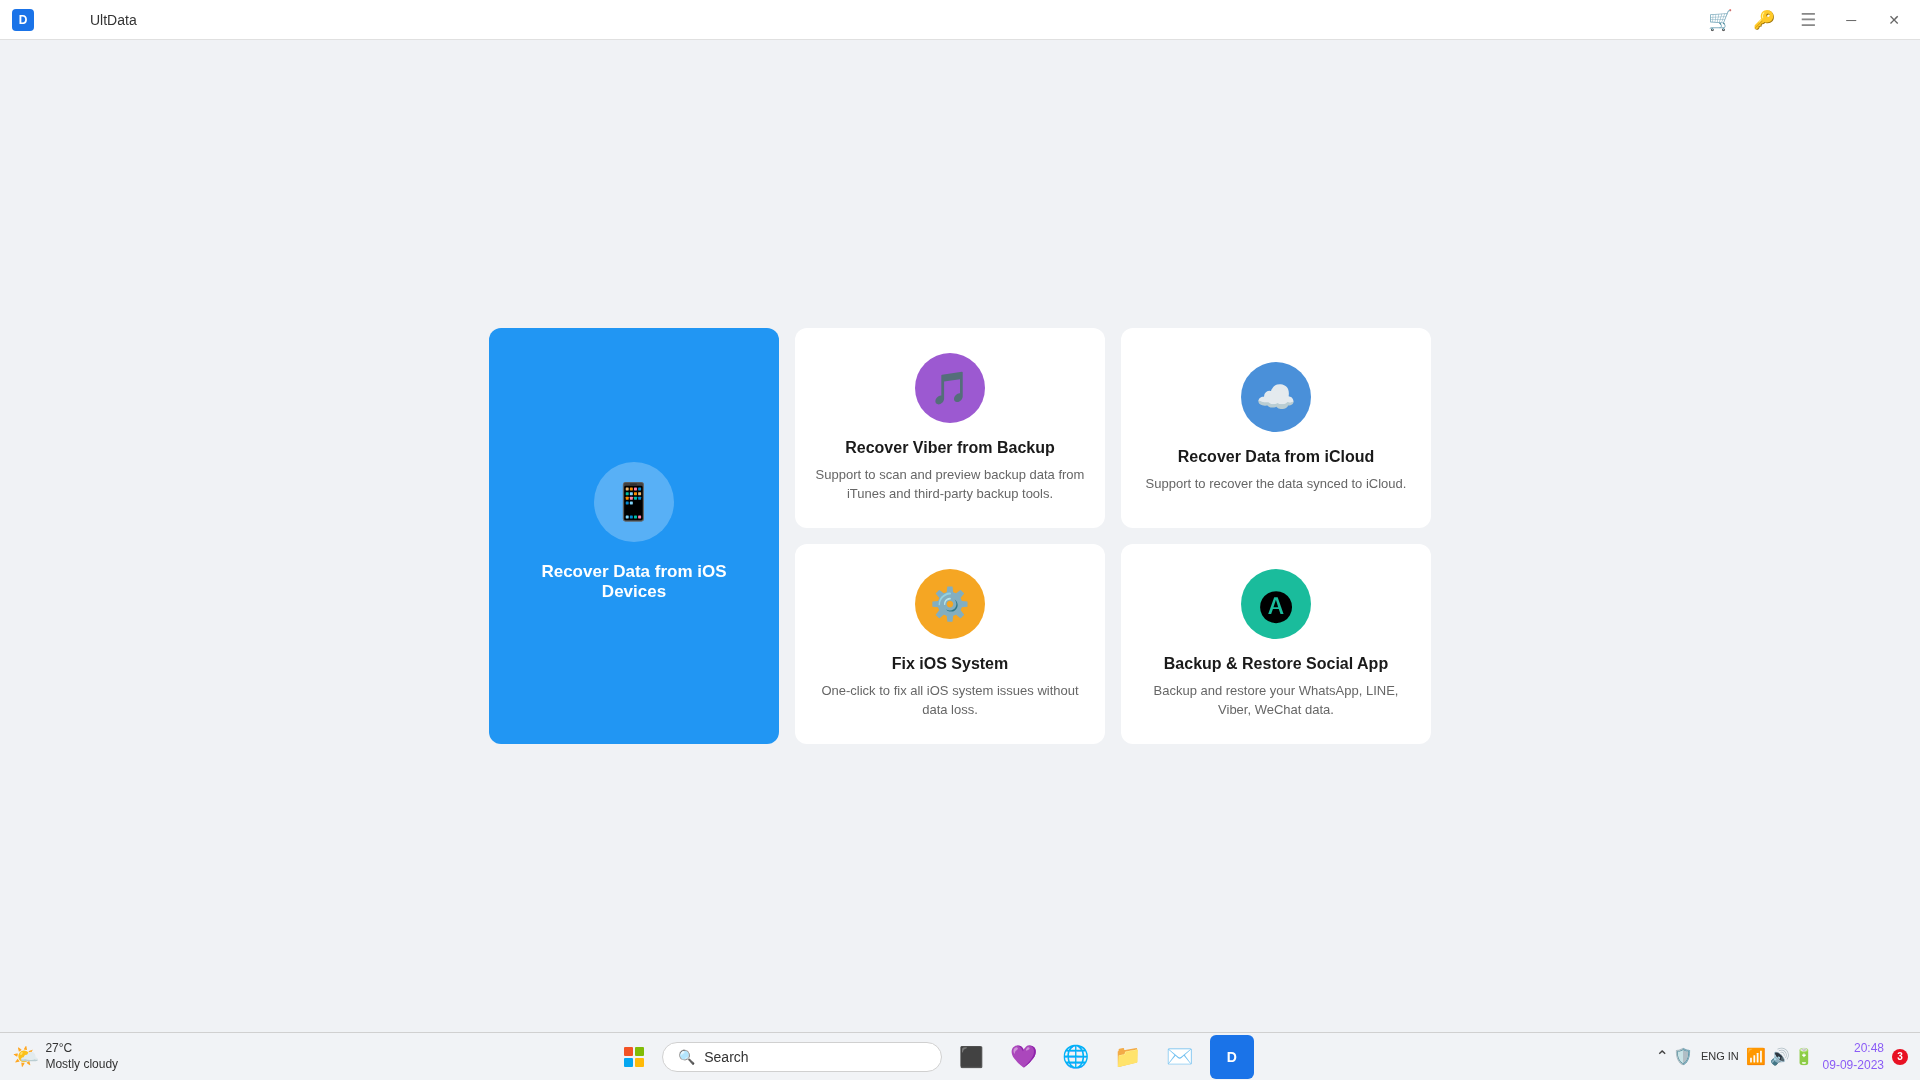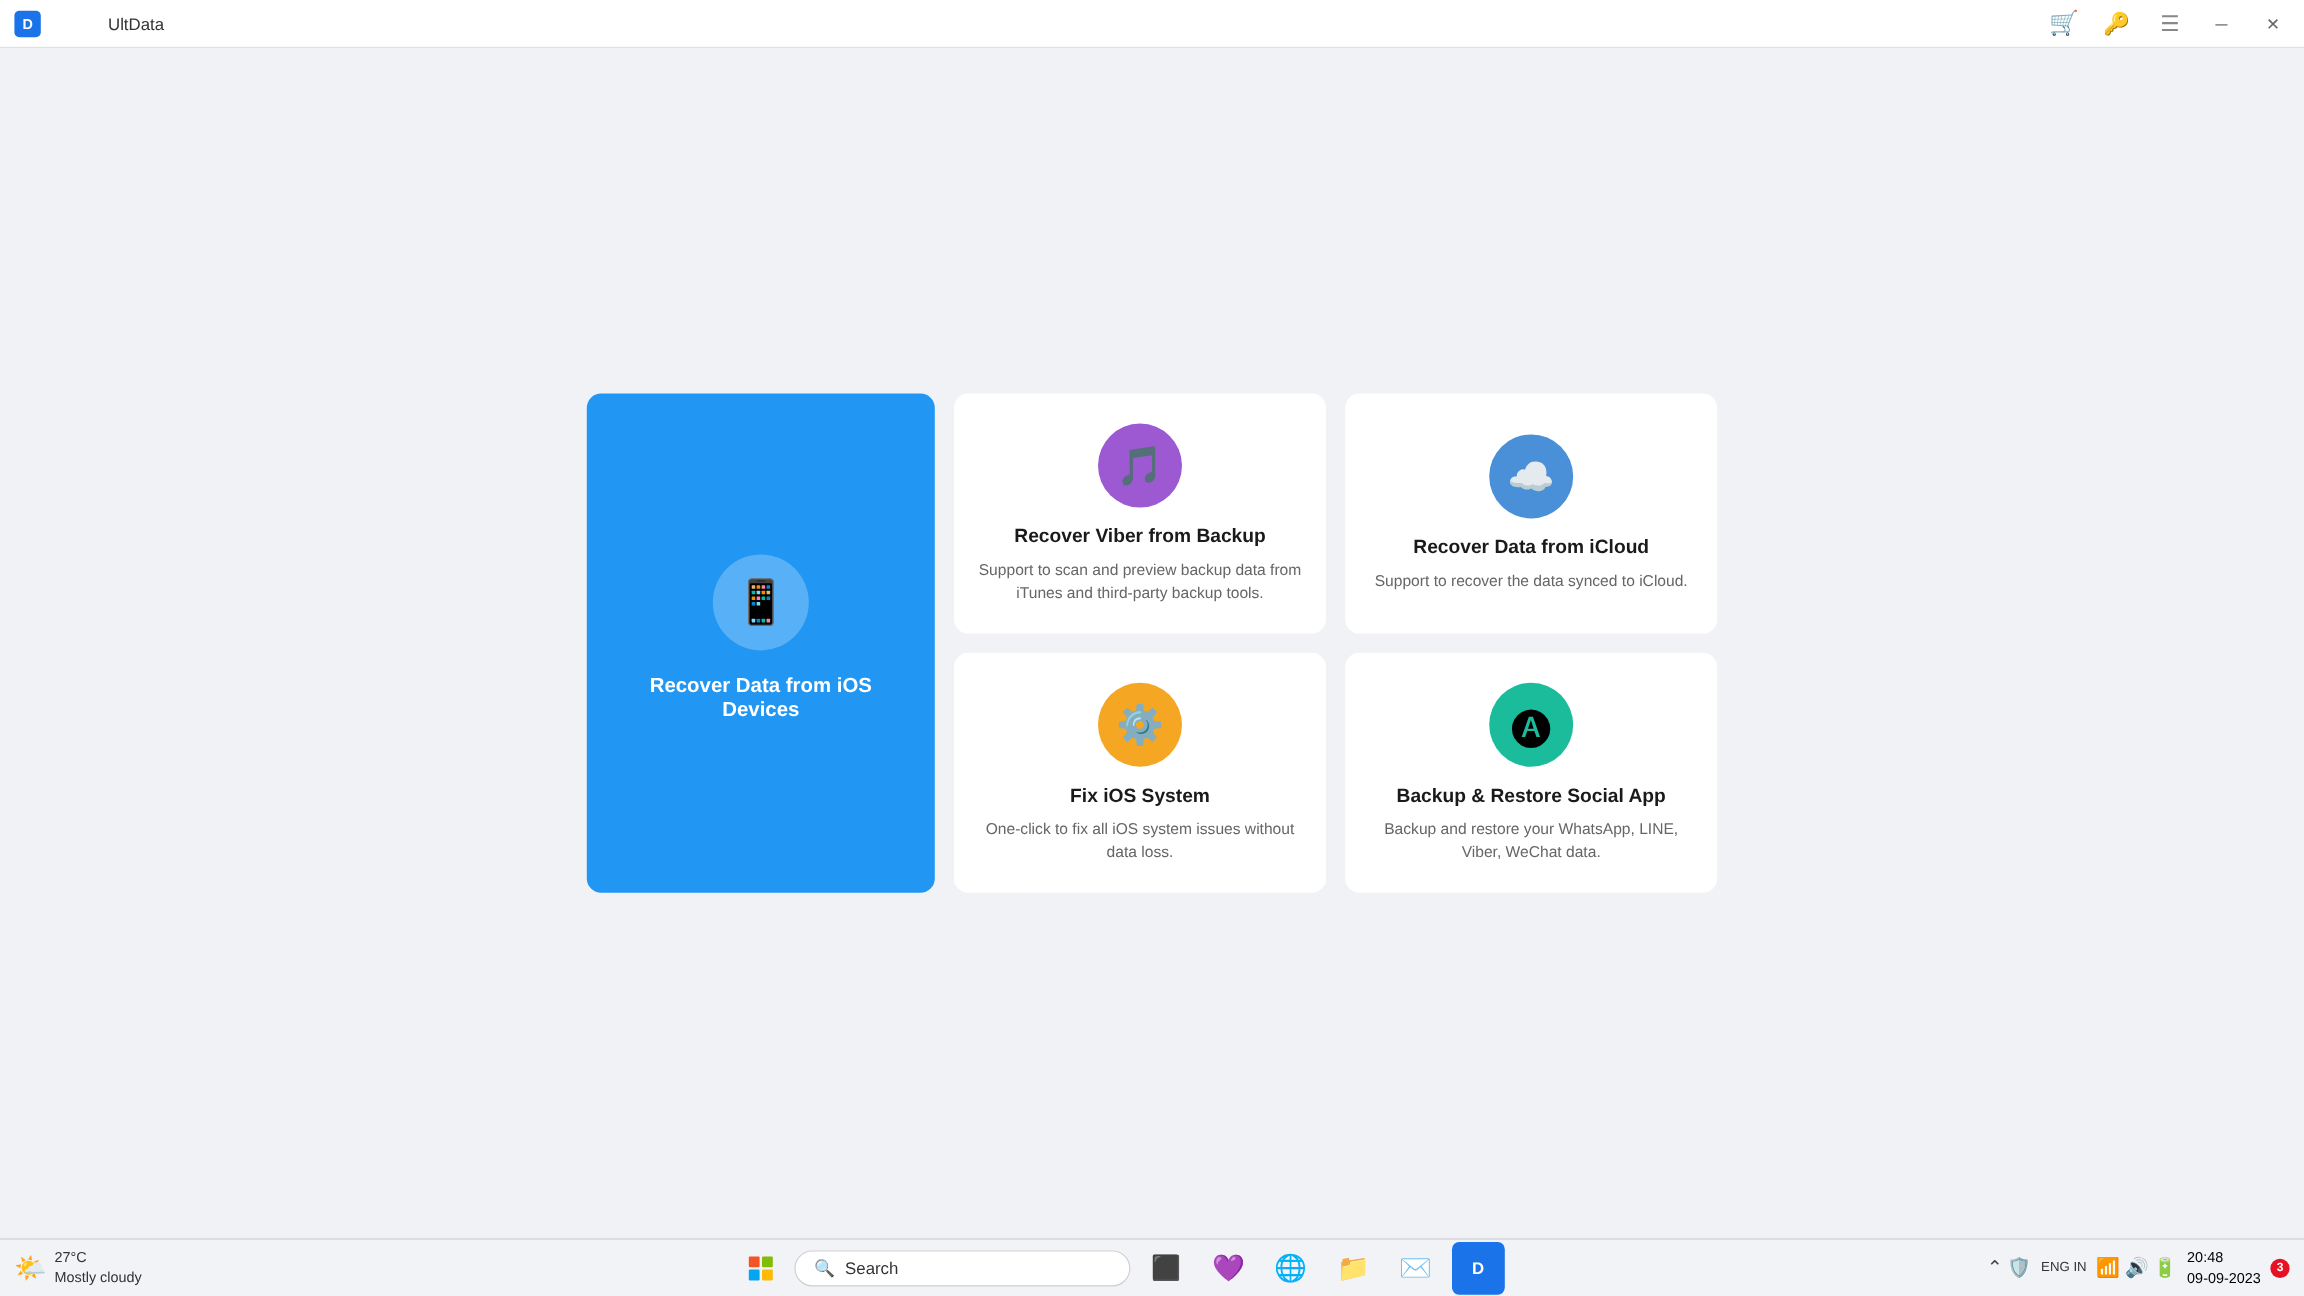--- a/index.html
+++ b/index.html
@@ -249,21 +249,22 @@
 
     #lang-indicator {
       font-size: 11px;
       color: #333;
       line-height: 1.2;
       text-align: center;
     }
 
     #datetime {
       font-size: 12px;
-      color: #000000;
+      color: #8b5cf6;
+      text-align: right;
       line-height: 1.4;
     }
 
     #tray-icons {
       display: flex;
       align-items: center;
       gap: 4px;
     }
     .tray-icon { font-size: 16px; color: #444; cursor: pointer; }
 

